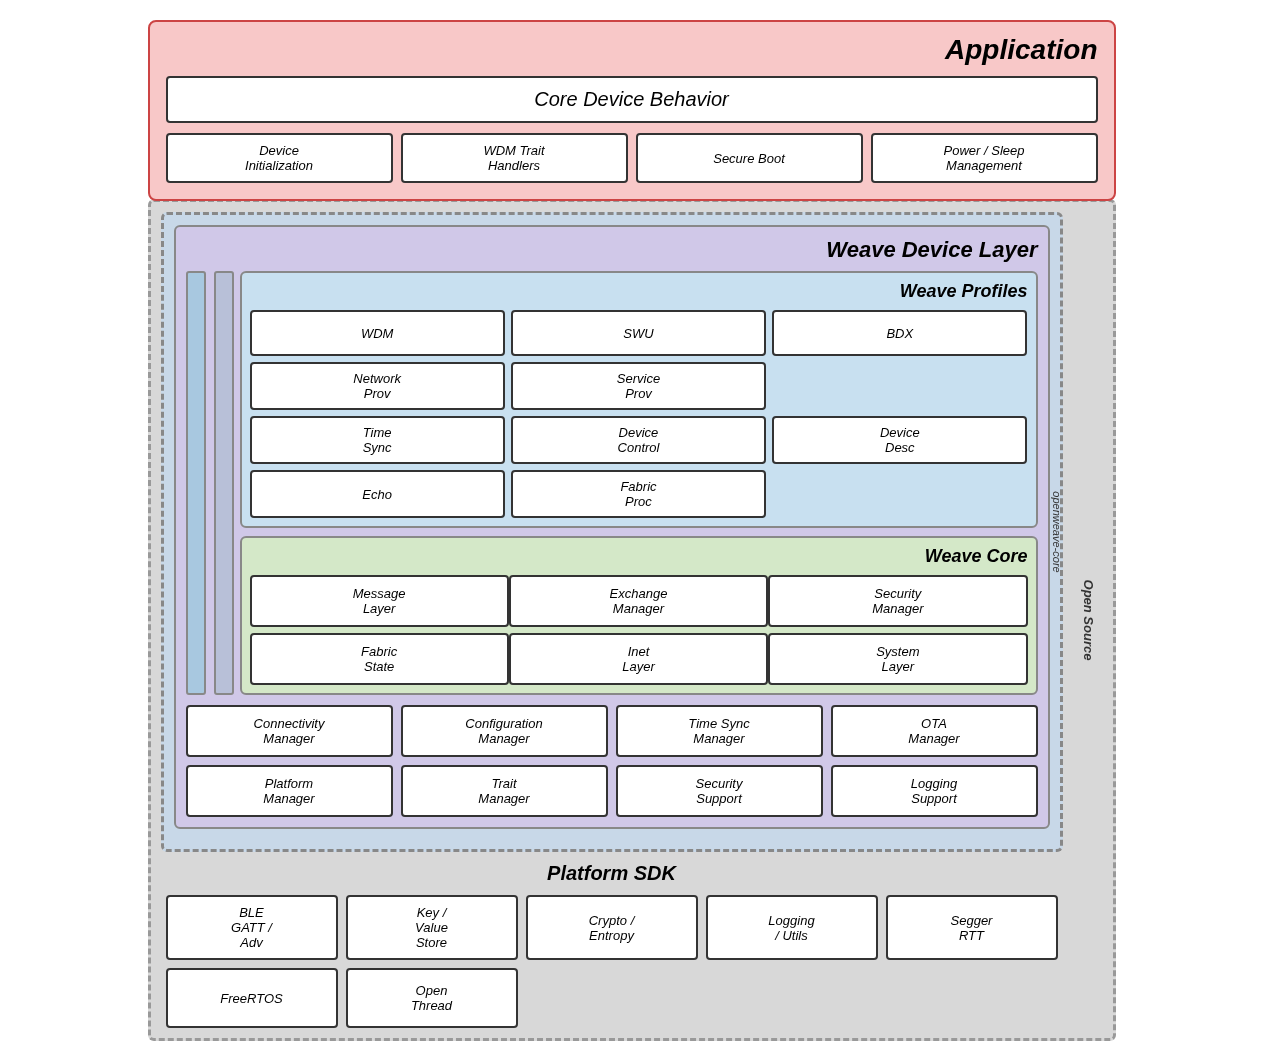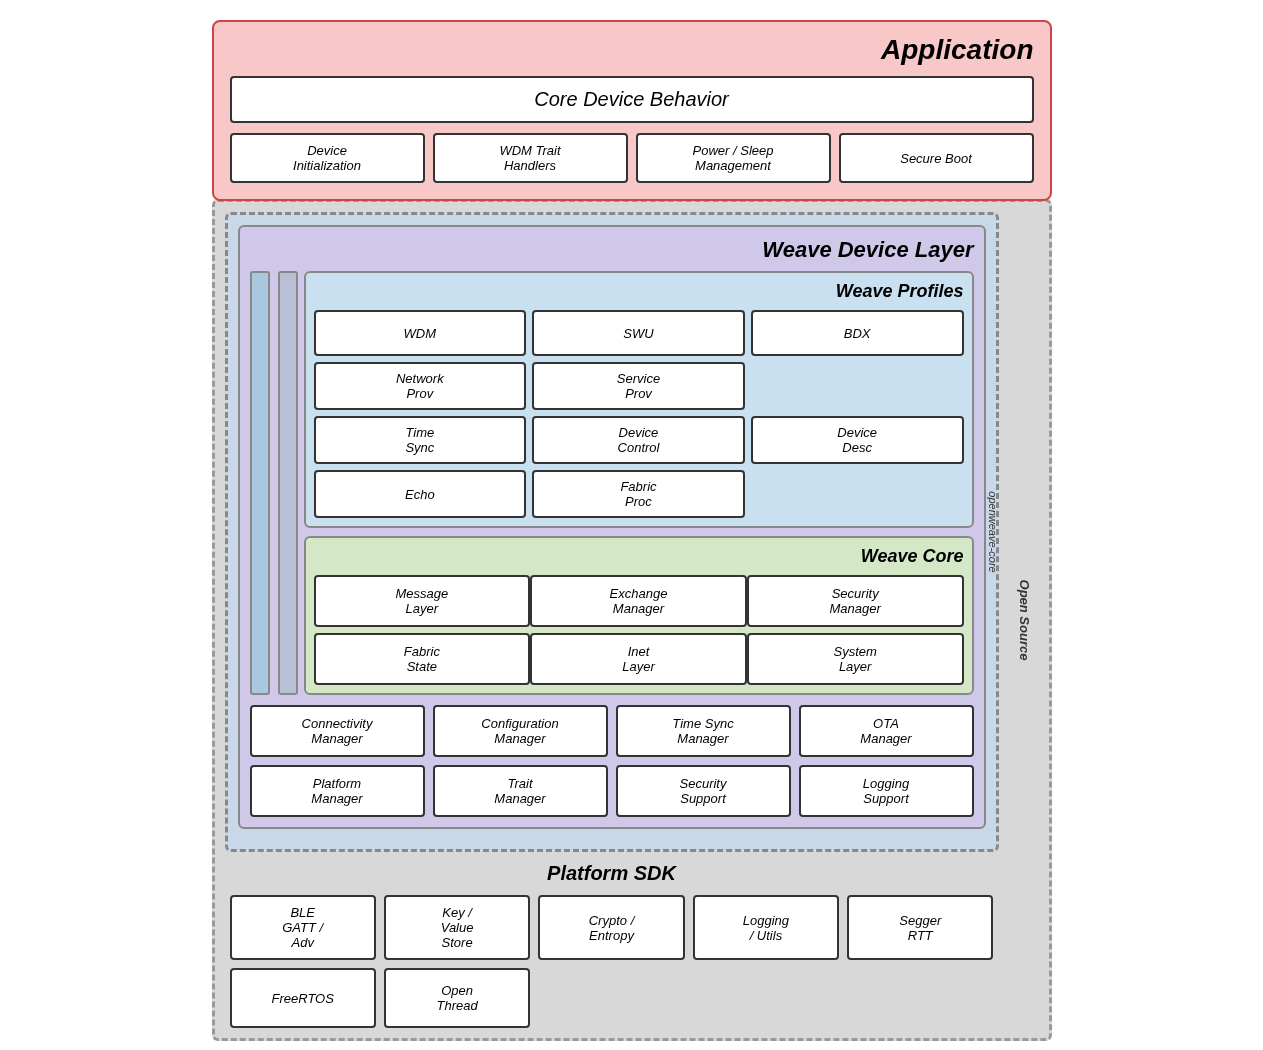--- a/index.html
+++ b/index.html
@@ -6,21 +6,21 @@
     body {
       background: #fff;
       font-family: Arial, sans-serif;
       display: flex;
       justify-content: center;
       align-items: center;
       min-height: 100vh;
       padding: 20px;
     }
     .diagram-wrapper {
-      width: 840px;
+      width: 968px;
       position: relative;
     }
 
     
     .app-layer {
       background: #f8c8c8;
       border: 2px solid #c44;
       border-radius: 8px;
       padding: 12px 16px 16px;
       margin-bottom: 0;
@@ -163,22 +163,22 @@
 <body>
 
 <div class="diagram-wrapper">
 
   <div class="app-layer">
     <div class="app-title">Application</div>
     <div class="core-device-behavior">Core Device Behavior</div>
     <div class="app-sub-boxes">
       <div class="app-sub-box">Device<br>Initialization</div>
       <div class="app-sub-box">WDM Trait<br>Handlers</div>
+      <div class="app-sub-box">Secure Boot</div>
       <div class="app-sub-box">Power / Sleep<br>Management</div>
-      <div class="app-sub-box">Secure Boot</div>
     </div>
   </div>
 
   <div style="position:relative; margin-top: -2px;">
     <div style="background:#d8d8d8; border: 3px dashed #999; border-radius:6px; padding: 10px 50px 10px 10px; position:relative;">
 
       <div style="background:#c8d8e8; border: 3px dashed #888; border-radius:6px; padding:10px; position:relative; margin-bottom:10px;">
 
         <div style="position:absolute; right:-38px; top:50%; transform:translateY(-50%) rotate(90deg); font-size:11px; font-style:italic; white-space:nowrap; color:#333;">openweave-core</div>
 

